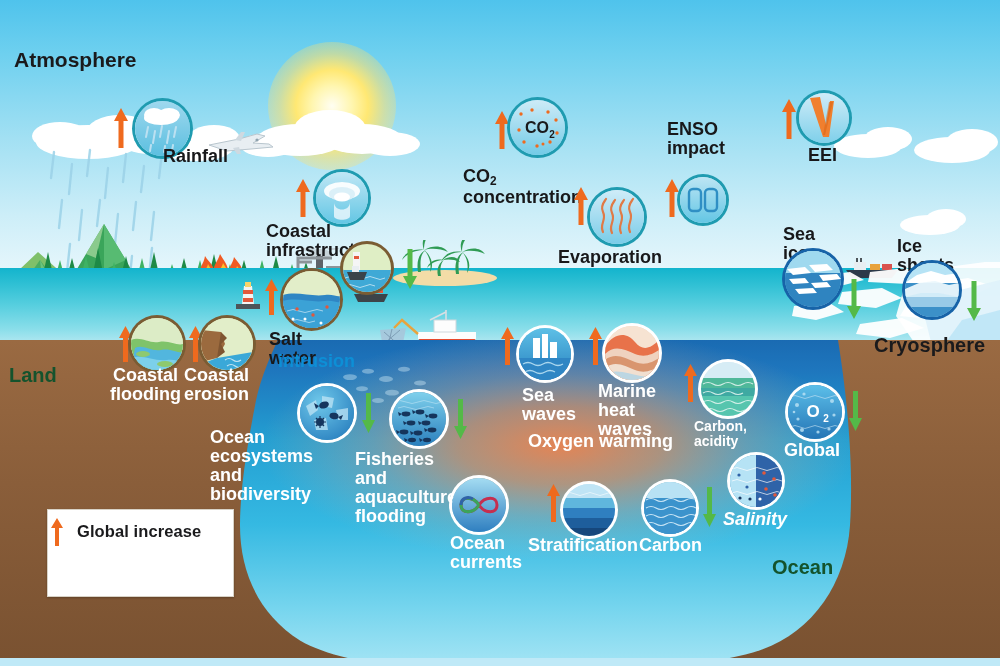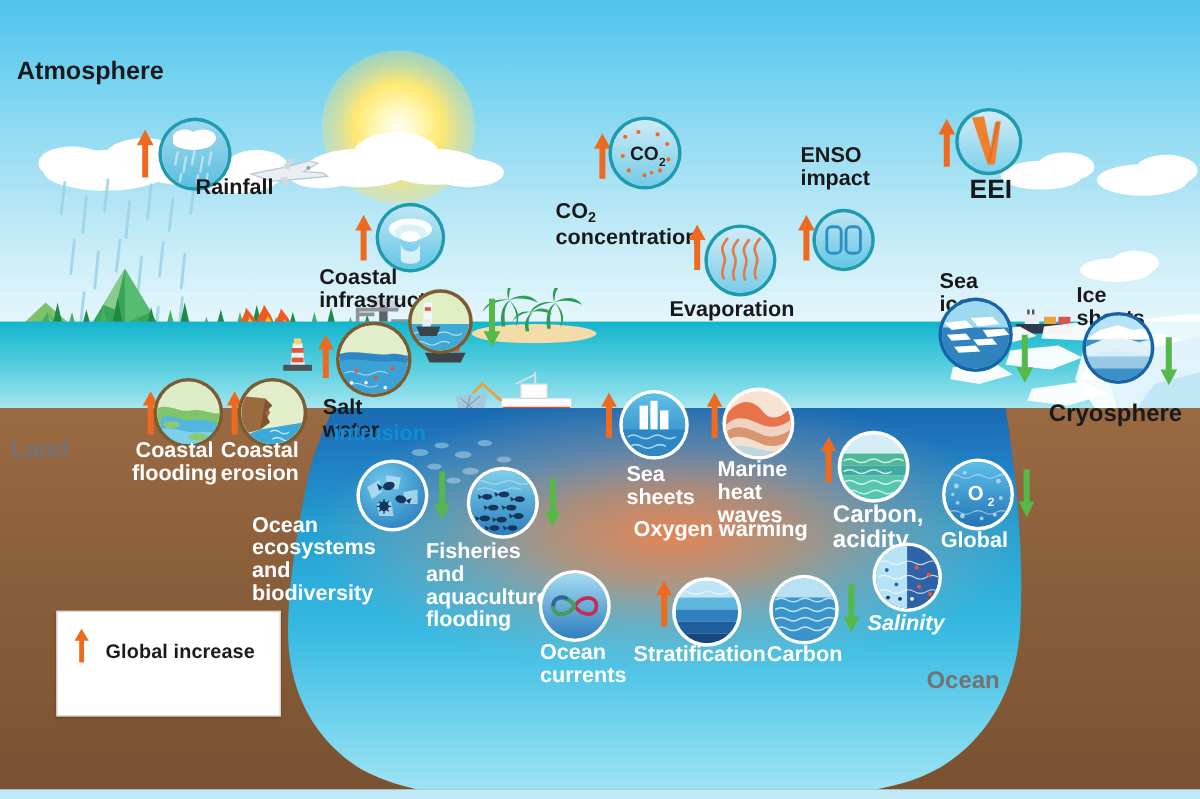--- a/index.html
+++ b/index.html
@@ -33,26 +33,26 @@
   .arrow{position:absolute;}
   .arrow svg{display:block;}
 
   .lbl{position:absolute;font-weight:700;line-height:1.06;white-space:pre-line;}
   .lbl.dark{color:#18181a;}
   .lbl.white{color:#ffffff;}
   .lbl.blue{color:#0d8fd6;}
 
   .zone{position:absolute;font-weight:700;}
   .zone.dark{color:#1a1a1c;}
-  .zone.white{color:#737373;}
+  .zone.white{color:#14532d;}
 
   
   #legend{position:absolute;left:47px;top:509px;width:185px;height:86px;background:#fff;
     border:1px solid #d8d2c6;box-shadow:0 1px 2px rgba(0,0,0,.25);}
-  #legend .row{display:flex;align-items:flex-end;height:43px;padding-left:13px;box-sizing:border-box;}
+  #legend .row{display:flex;align-items:center;height:43px;padding-left:2px;box-sizing:border-box;}
   #legend .row span.txt{font-size:16.5px;font-weight:700;color:#1a1a1c;margin-left:13px;letter-spacing:.1px;}
 
   .sub{font-size:.66em;vertical-align:-.28em;}
 </style>
 </head>
 <body>
 
 <div id="scene">
 
   <div class="sky"></div>
@@ -534,21 +534,21 @@
       <svg width="16" height="42" viewBox="0 0 16 42">
           <path d="M8 1 L15 14 L10.5 14 L10.5 41 L5.5 41 L5.5 14 L1 14 Z" fill="#ef6a1e"></path>
         </svg>
     </div>
     <div class="bubble teal" style="left:799px;top:93px;width:50px;height:50px;background:linear-gradient(180deg,#cfecf8,#7fd0ea);">
       <svg width="50" height="50" viewBox="0 0 50 50">
         <path d="M11 5 L21 4 L27 32 L31 8 L35 8 L30 44 L24 44 Z" fill="#f07f2e"></path>
         <path d="M30 9 L34 9 L26 42 L24 42 Z" fill="#d86415" opacity=".55"></path>
       </svg>
     </div>
-    <div class="lbl dark" style="left:808px;top:146px;font-size:22px;">EEI</div>
+    <div class="lbl dark" style="left:808px;top:146px;font-size:18px;">EEI</div>
   </div>
 
   <div class="node">
     <div class="arrow" style="left:573px;top:186px;">
       <svg width="16" height="40" viewBox="0 0 16 40">
           <path d="M8 1 L15 14 L10.5 14 L10.5 39 L5.5 39 L5.5 14 L1 14 Z" fill="#ef6a1e"></path>
         </svg>
     </div>
     <div class="bubble teal" style="left:590px;top:190px;width:54px;height:54px;background:linear-gradient(180deg,#cfecf8,#79cce8);">
       <svg width="54" height="54" viewBox="0 0 54 54">
@@ -785,21 +785,21 @@
             <rect x="31" y="14" width="7" height="16"></rect>
           </g>
         <rect x="0" y="30" width="52" height="22" fill="#2f86c4"></rect>
         <g stroke="#bfe4f5" stroke-width="1.3" opacity=".85" fill="none">
             <path d="M4 36 q5 -3 10 0 t10 0 t10 0 t10 0"></path>
             <path d="M6 44 q5 -3 10 0 t10 0 t10 0"></path>
           </g>
       </svg>
     </div>
     <div class="lbl white" style="left:522px;top:386px;font-size:18px;">Sea
-sheets</div>
+waves</div>
   </div>
 
   <div class="node">
     <div class="arrow" style="left:588px;top:326px;">
       <svg width="15" height="40" viewBox="0 0 15 40">
           <path d="M7.5 1 L14 13 L10 13 L10 39 L5 39 L5 13 L1 13 Z" fill="#ef6a1e"></path>
         </svg>
     </div>
     <div class="bubble white" style="left:605px;top:326px;width:54px;height:54px;background:#f0d6c2;">
       <svg width="54" height="54" viewBox="0 0 54 54">
@@ -830,21 +830,21 @@
         <rect x="0" y="26" width="54" height="8" fill="#3fa9a2"></rect>
         <rect x="0" y="34" width="54" height="20" fill="#56c5ae"></rect>
         <g stroke="#e8f7f2" stroke-width="1.2" opacity=".85" fill="none">
           <path d="M2 22 q5 -3 10 0 t10 0 t10 0 t10 0 t10 0"></path>
           <path d="M2 31 q5 -3 10 0 t10 0 t10 0 t10 0"></path>
           <path d="M2 40 q5 -3 10 0 t10 0 t10 0 t10 0 t10 0"></path>
           <path d="M4 48 q5 -3 10 0 t10 0 t10 0 t10 0"></path>
         </g>
       </svg>
     </div>
-    <div class="lbl white" style="left:694px;top:419px;font-size:20px;">Carbon,
+    <div class="lbl white" style="left:694px;top:419px;font-size:14px;">Carbon,
 acidity</div>
   </div>
 
   <div class="node">
     <div class="bubble white" style="left:788px;top:385px;width:54px;height:54px;background:linear-gradient(180deg,#5cbfe9,#2474b5);">
       <svg width="54" height="54" viewBox="0 0 54 54">
         <g stroke="#cfe8f6" stroke-width=".9" opacity=".65" fill="none">
             <path d="M2 12 q5 -3 10 0 t10 0 t10 0 t10 0 t10 0"></path>
             <path d="M2 42 q5 -3 10 0 t10 0 t10 0 t10 0 t10 0"></path>
           </g>

